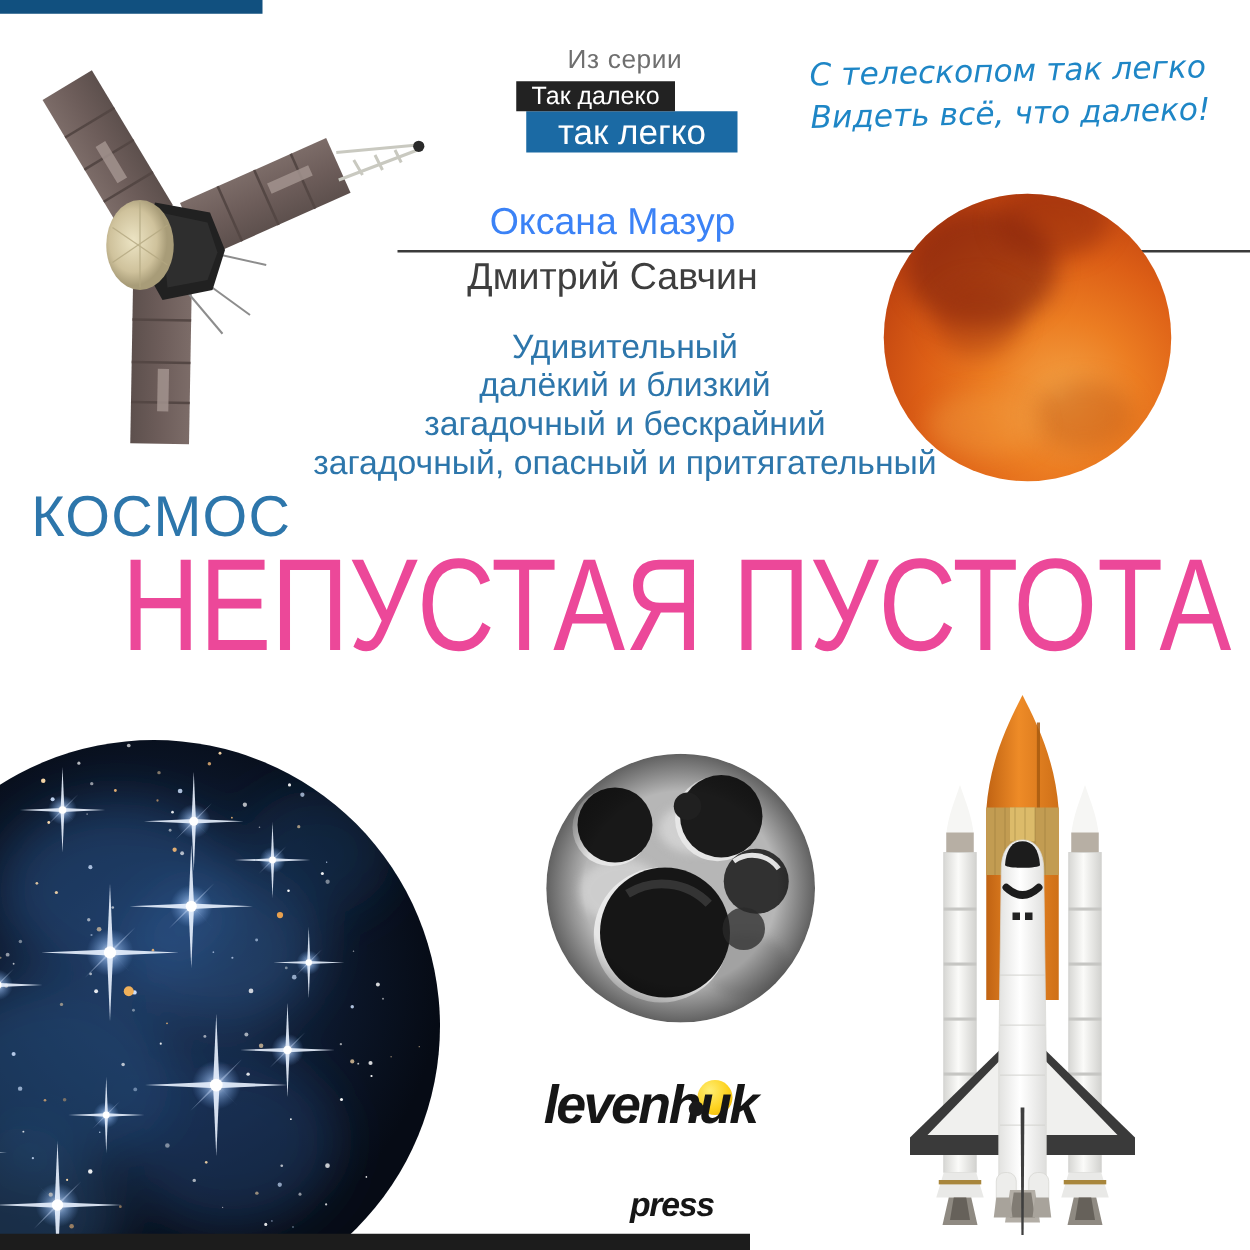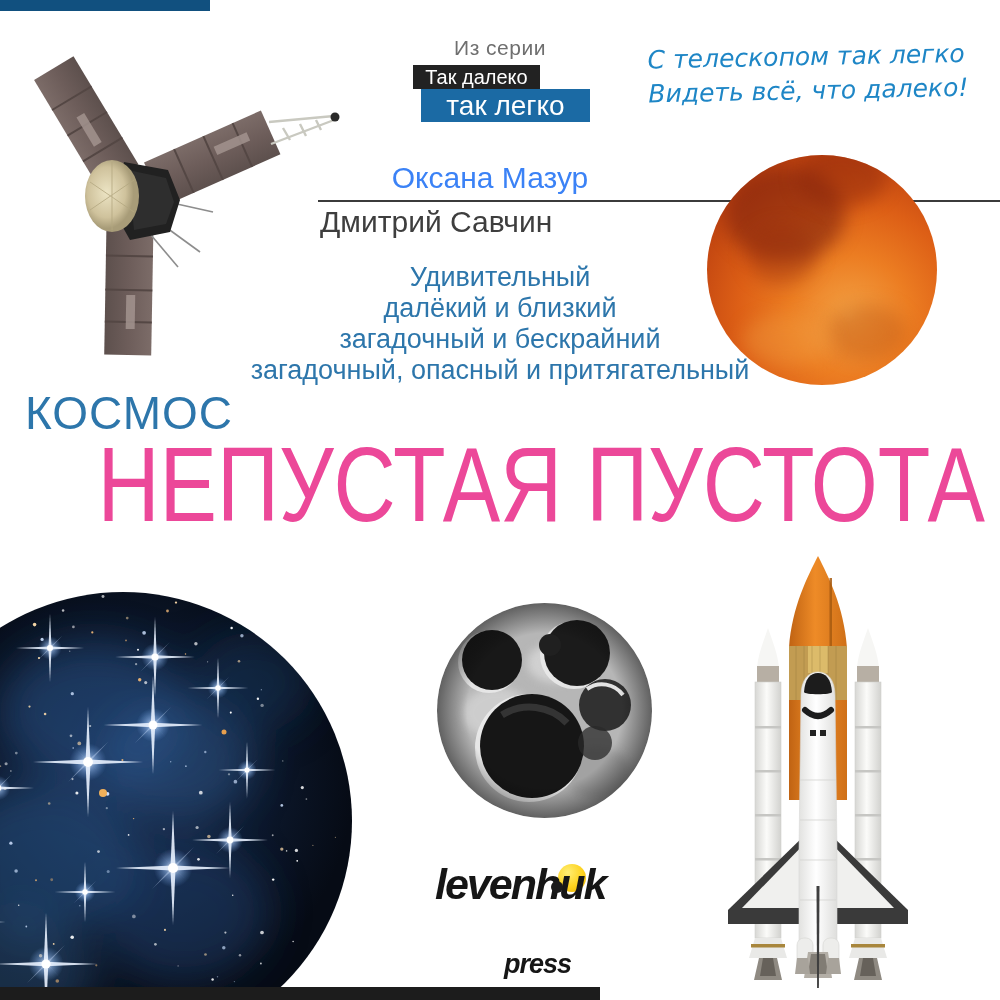--- a/index.html
+++ b/index.html
@@ -23,21 +23,21 @@
 
   
   .tagline{left:648px;top:40px;width:330px;color:#1e86c6;
     font-family:"DejaVu Sans",sans-serif;font-style:italic;
     font-size:25px;line-height:34px;transform:rotate(-1.2deg);text-align:left;}
 
   
   .author-1{left:320px;top:161px;width:340px;text-align:center;
     font-size:30px;color:#3b82f6;}
   .author-divider{left:318px;top:200px;width:682px;height:2px;background:#3b3b3b;z-index:1;}
-  .author-2{left:320px;top:205px;width:340px;text-align:left;
+  .author-2{left:320px;top:205px;width:340px;text-align:center;
     font-size:30px;color:#3e3e3e;}
 
   
   .moon{left:707px;top:155px;width:230px;height:230px;border-radius:50%;z-index:2;
     background:radial-gradient(circle at 62% 70%, #f3a144 0%, #ec7d22 28%, #dd5f16 52%, #c04410 76%, #96300f 100%);
     overflow:hidden;}
   .moon .patch{position:absolute;border-radius:50%;filter:blur(9px);}
   .moon .p1{left:18px;top:12px;width:120px;height:95px;background:rgba(118,30,12,.55);}
   .moon .p2{left:90px;top:-8px;width:90px;height:60px;background:rgba(135,36,12,.45);}
   .moon .p3{left:40px;top:70px;width:70px;height:60px;background:rgba(150,45,12,.40);}

